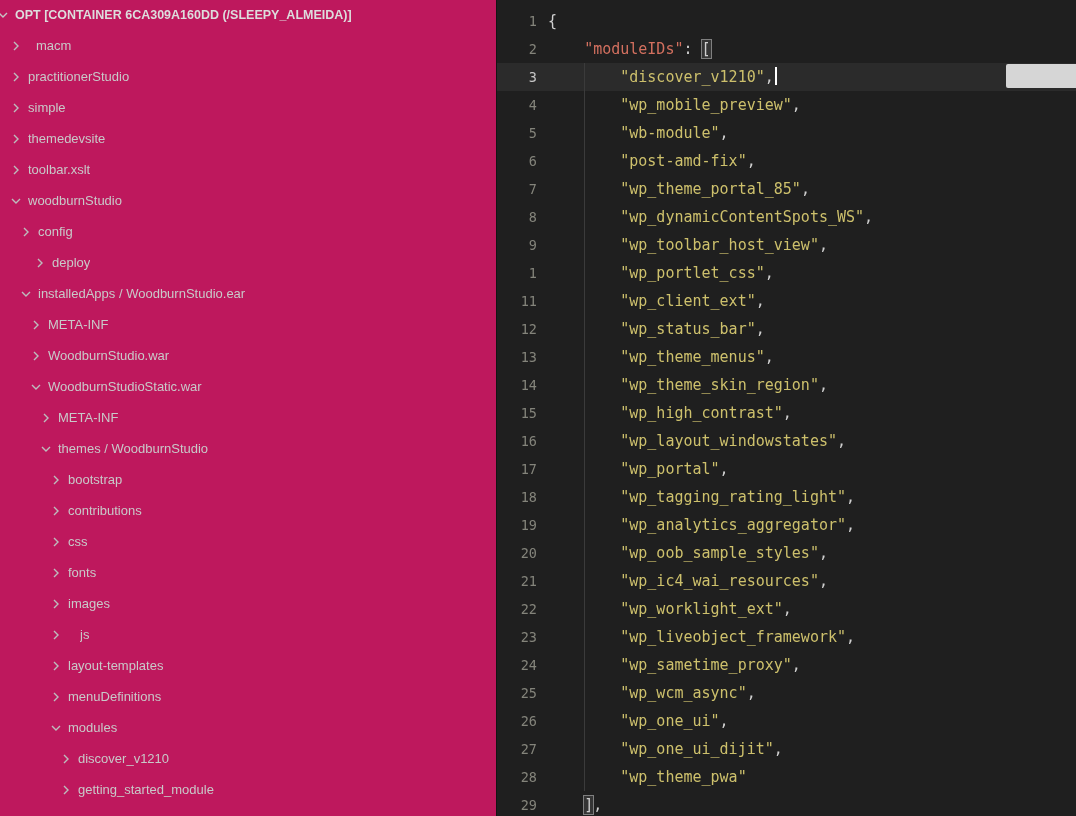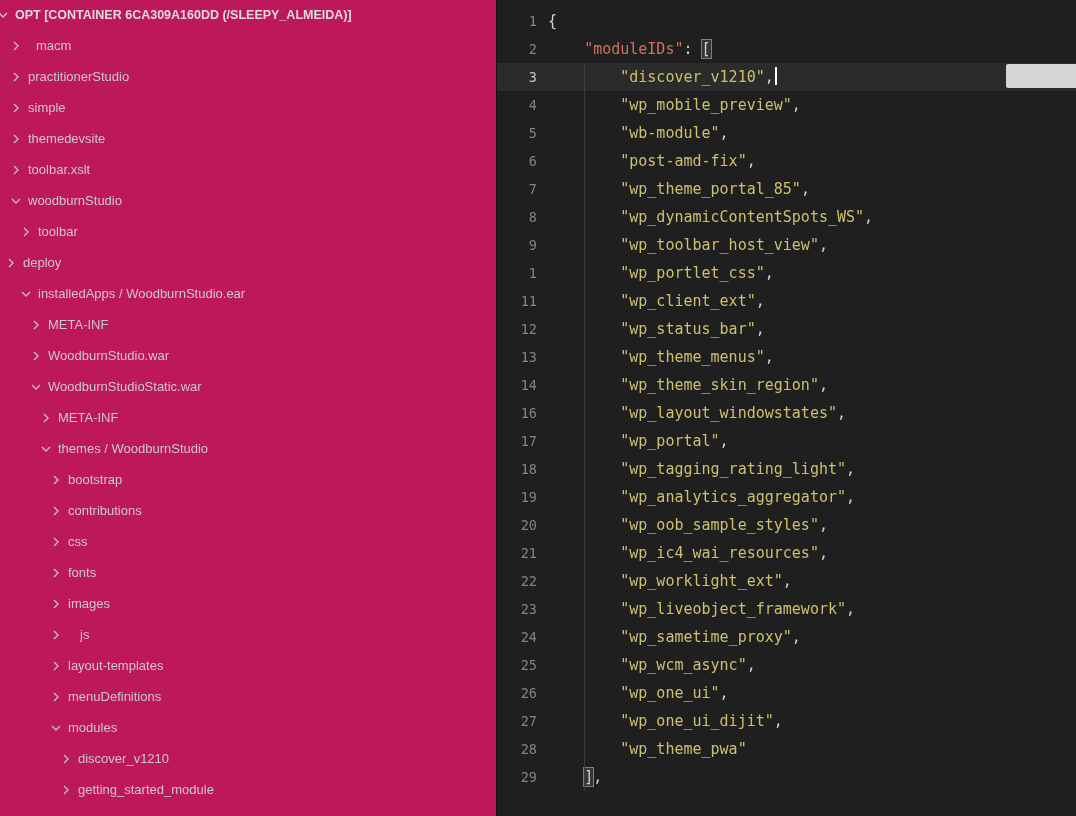--- a/index.html
+++ b/index.html
@@ -103,23 +103,23 @@
             </svg>
           </span>
           <span class="tree-label">woodburnStudio</span>
         </div>
         <div class="tree-row" style="padding-left: 18px;">
           <span class="chev">
             <svg width="16" height="16" viewBox="0 0 16 16">
               <path d="M6 4 L10 8 L6 12" fill="none" stroke="#bdbdbd" stroke-width="1.4"></path>
             </svg>
           </span>
-          <span class="tree-label">toolbar</span>
-        </div>
-        <div class="tree-row" style="padding-left: 3px;">
+          <span class="tree-label">config</span>
+        </div>
+        <div class="tree-row" style="padding-left: 32px;">
           <span class="chev">
             <svg width="16" height="16" viewBox="0 0 16 16">
               <path d="M6 4 L10 8 L6 12" fill="none" stroke="#bdbdbd" stroke-width="1.4"></path>
             </svg>
           </span>
           <span class="tree-label">deploy</span>
         </div>
         <div class="tree-row" style="padding-left: 18px;">
           <span class="chev">
             <svg width="16" height="16" viewBox="0 0 16 16">
@@ -277,20 +277,21 @@
         <div class="line"><span class="gutter">5</span><span class="code"><span class="tk-ws">        </span><span class="tk-str">"wb-module"</span><span class="tk-punct">,</span></span></div>
         <div class="line"><span class="gutter">6</span><span class="code"><span class="tk-ws">        </span><span class="tk-str">"post-amd-fix"</span><span class="tk-punct">,</span></span></div>
         <div class="line"><span class="gutter">7</span><span class="code"><span class="tk-ws">        </span><span class="tk-str">"wp_theme_portal_85"</span><span class="tk-punct">,</span></span></div>
         <div class="line"><span class="gutter">8</span><span class="code"><span class="tk-ws">        </span><span class="tk-str">"wp_dynamicContentSpots_WS"</span><span class="tk-punct">,</span></span></div>
         <div class="line"><span class="gutter">9</span><span class="code"><span class="tk-ws">        </span><span class="tk-str">"wp_toolbar_host_view"</span><span class="tk-punct">,</span></span></div>
         <div class="line"><span class="gutter">1</span><span class="code"><span class="tk-ws">        </span><span class="tk-str">"wp_portlet_css"</span><span class="tk-punct">,</span></span></div>
         <div class="line"><span class="gutter">11</span><span class="code"><span class="tk-ws">        </span><span class="tk-str">"wp_client_ext"</span><span class="tk-punct">,</span></span></div>
         <div class="line"><span class="gutter">12</span><span class="code"><span class="tk-ws">        </span><span class="tk-str">"wp_status_bar"</span><span class="tk-punct">,</span></span></div>
         <div class="line"><span class="gutter">13</span><span class="code"><span class="tk-ws">        </span><span class="tk-str">"wp_theme_menus"</span><span class="tk-punct">,</span></span></div>
         <div class="line"><span class="gutter">14</span><span class="code"><span class="tk-ws">        </span><span class="tk-str">"wp_theme_skin_region"</span><span class="tk-punct">,</span></span></div>
+        <div class="line"><span class="gutter">15</span><span class="code"><span class="tk-ws">        </span><span class="tk-str">"wp_high_contrast"</span><span class="tk-punct">,</span></span></div>
         <div class="line"><span class="gutter">16</span><span class="code"><span class="tk-ws">        </span><span class="tk-str">"wp_layout_windowstates"</span><span class="tk-punct">,</span></span></div>
         <div class="line"><span class="gutter">17</span><span class="code"><span class="tk-ws">        </span><span class="tk-str">"wp_portal"</span><span class="tk-punct">,</span></span></div>
         <div class="line"><span class="gutter">18</span><span class="code"><span class="tk-ws">        </span><span class="tk-str">"wp_tagging_rating_light"</span><span class="tk-punct">,</span></span></div>
         <div class="line"><span class="gutter">19</span><span class="code"><span class="tk-ws">        </span><span class="tk-str">"wp_analytics_aggregator"</span><span class="tk-punct">,</span></span></div>
         <div class="line"><span class="gutter">20</span><span class="code"><span class="tk-ws">        </span><span class="tk-str">"wp_oob_sample_styles"</span><span class="tk-punct">,</span></span></div>
         <div class="line"><span class="gutter">21</span><span class="code"><span class="tk-ws">        </span><span class="tk-str">"wp_ic4_wai_resources"</span><span class="tk-punct">,</span></span></div>
         <div class="line"><span class="gutter">22</span><span class="code"><span class="tk-ws">        </span><span class="tk-str">"wp_worklight_ext"</span><span class="tk-punct">,</span></span></div>
         <div class="line"><span class="gutter">23</span><span class="code"><span class="tk-ws">        </span><span class="tk-str">"wp_liveobject_framework"</span><span class="tk-punct">,</span></span></div>
         <div class="line"><span class="gutter">24</span><span class="code"><span class="tk-ws">        </span><span class="tk-str">"wp_sametime_proxy"</span><span class="tk-punct">,</span></span></div>
         <div class="line"><span class="gutter">25</span><span class="code"><span class="tk-ws">        </span><span class="tk-str">"wp_wcm_async"</span><span class="tk-punct">,</span></span></div>

